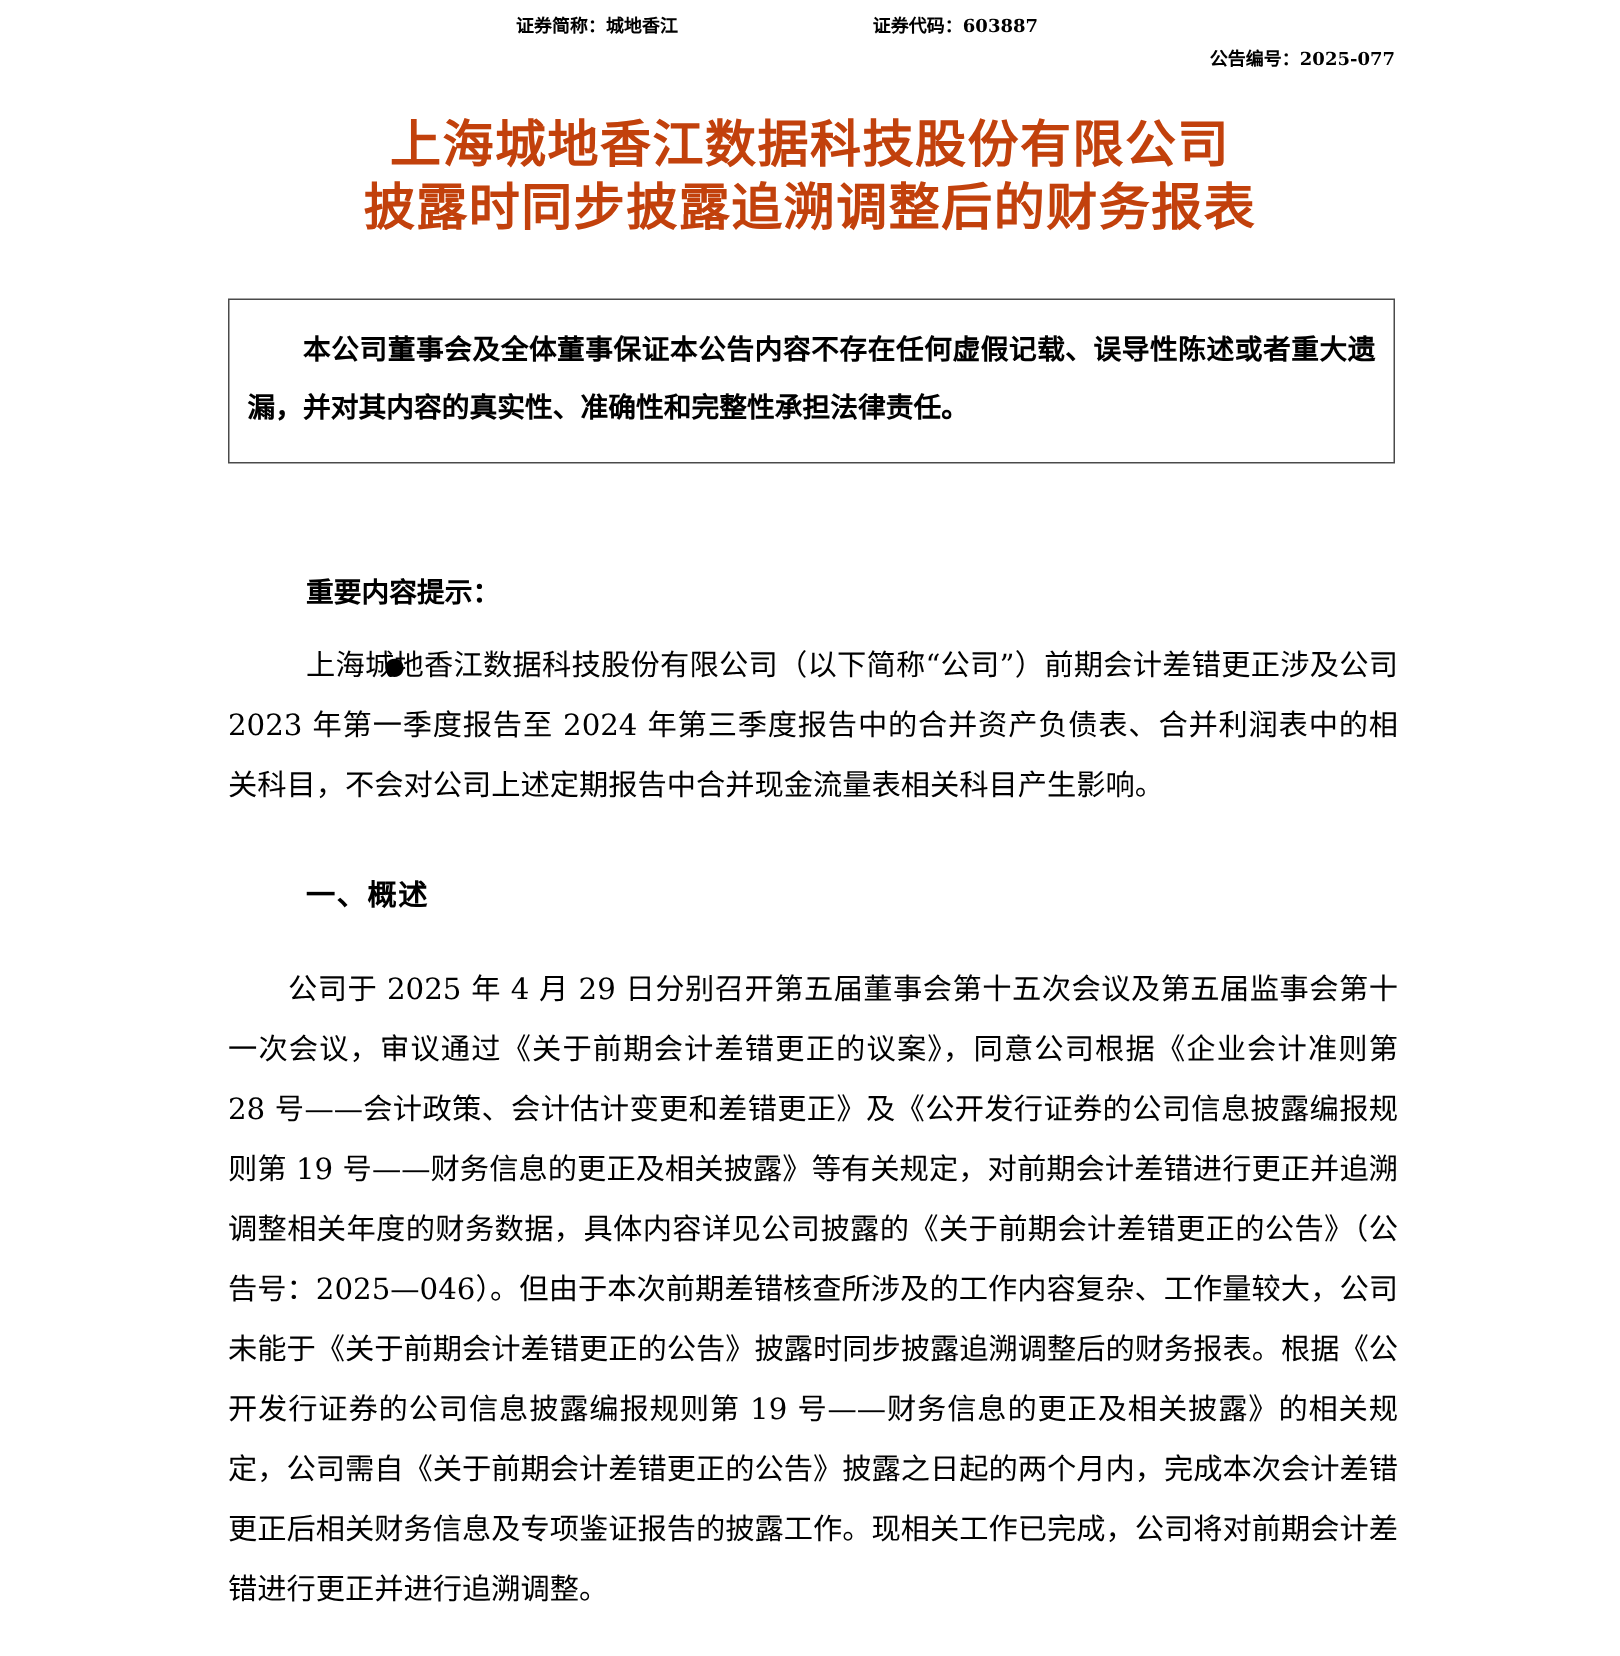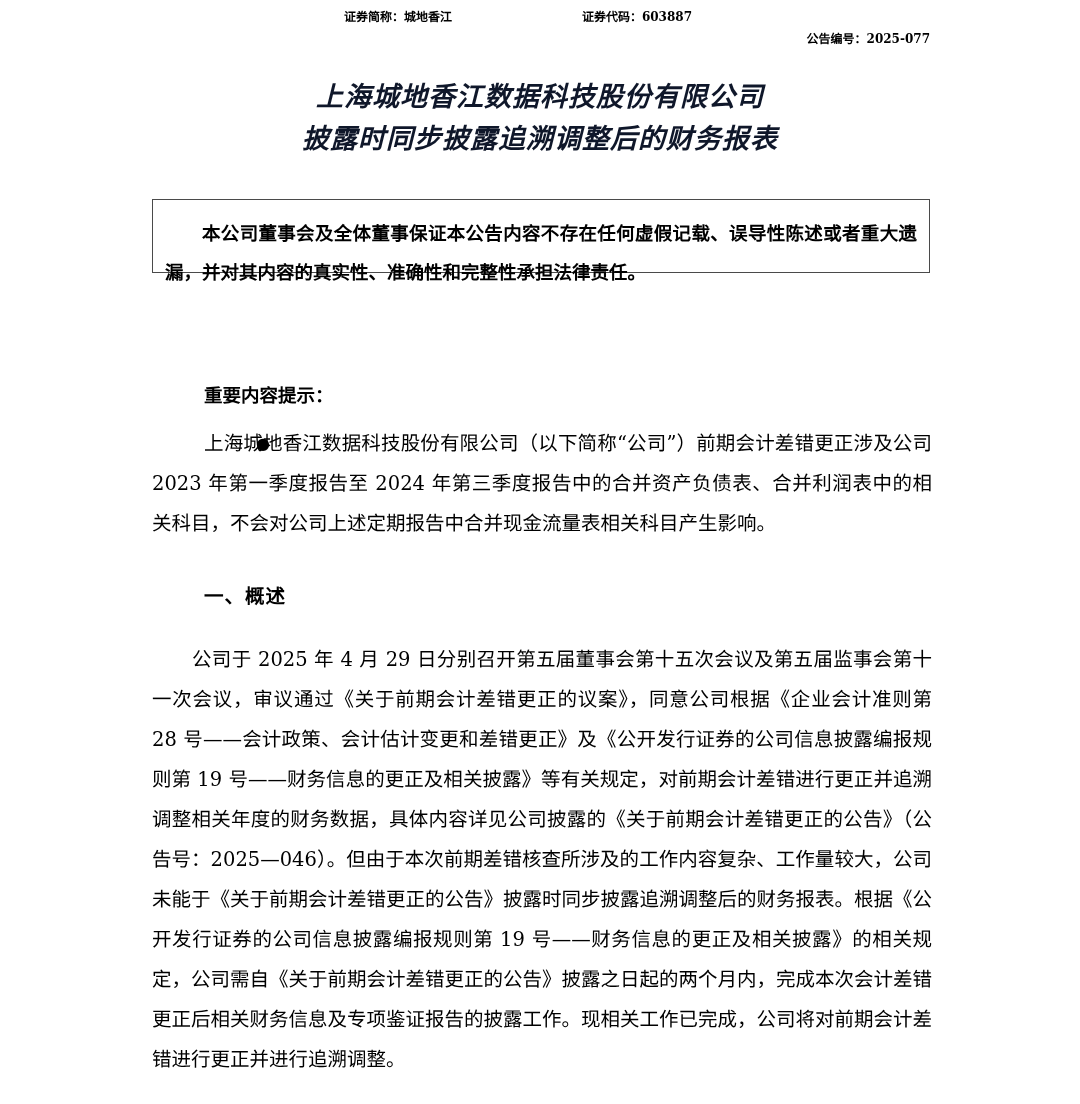--- a/index.html
+++ b/index.html
@@ -46,36 +46,35 @@
 
   
   .title-block {
     position: absolute;
     top: 76px;
     left: 0;
     width: 1080px;
     text-align: center;
   }
   .title-line {
-    color: #0f172a;
+    color: #c2410c;
     font-weight: bold;
-    font-size: 27px;
+    font-size: 34px;
     line-height: 42px;
     letter-spacing: 1px;
     font-family: "DejaVu Sans", "Liberation Sans", sans-serif;
-    font-style: italic;
   }
 
   
   .disclaimer-box {
     position: absolute;
     top: 199px;
     left: 152px;
     width: 778px;
-    height: 74px;
+    height: 110px;
     box-sizing: border-box;
     border: 1.5px solid #4a4a4a;
     padding: 14px 12px 0 12px;
   }
   .disclaimer-text {
     font-family: "DejaVu Sans", "Liberation Sans", sans-serif;
     font-weight: bold;
     font-size: 18.5px;
     line-height: 39px;
     text-align: justify;

